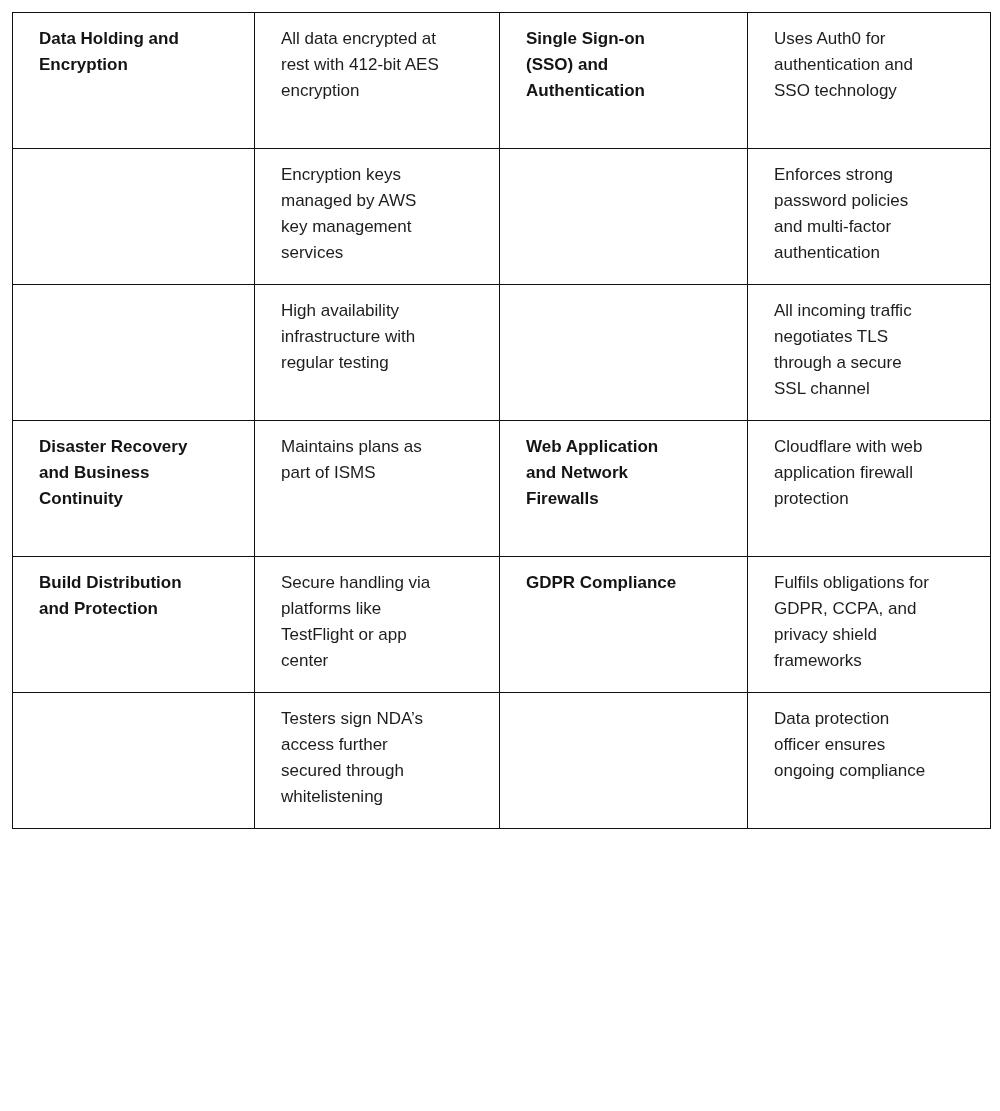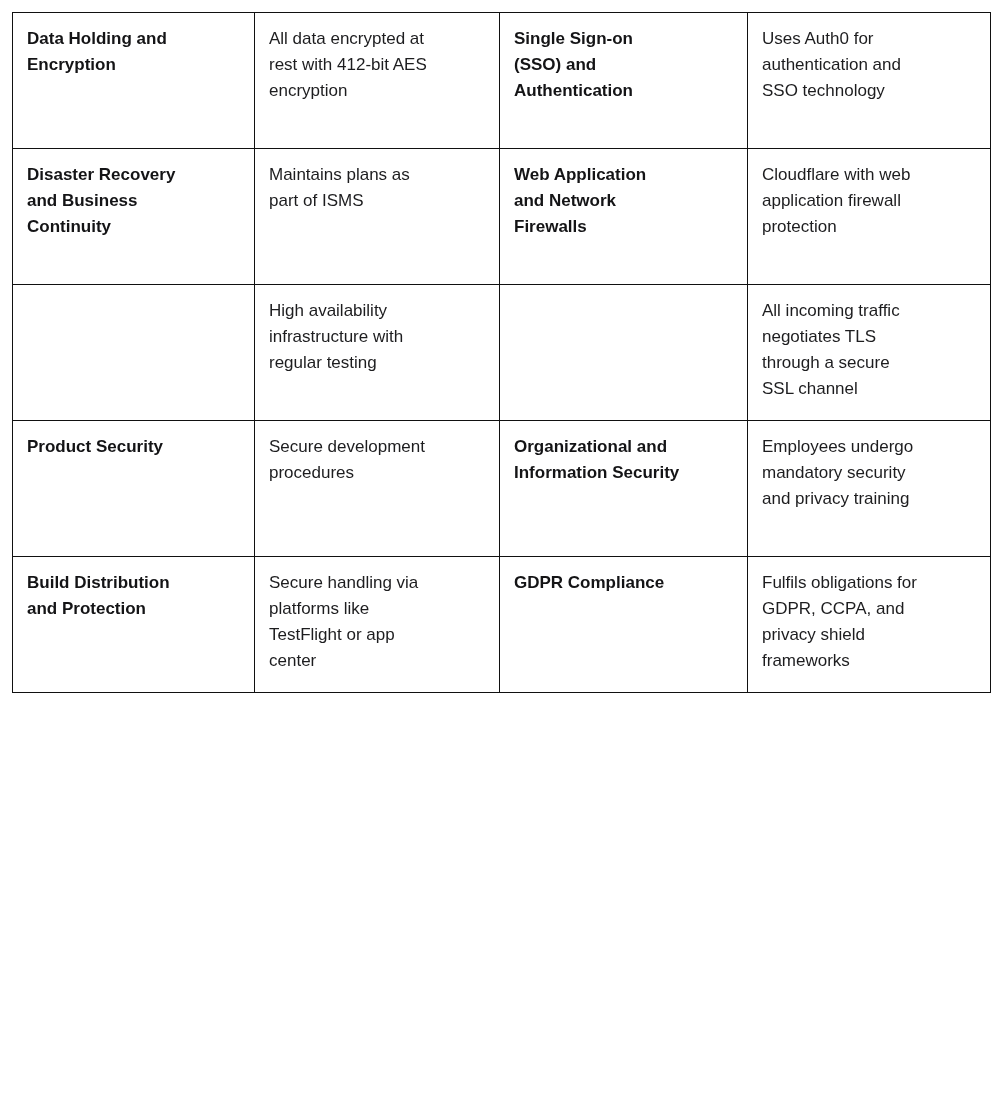--- a/index.html
+++ b/index.html
@@ -23,21 +23,21 @@
     top: 12px;
     width: 978px;
     border-collapse: collapse;
     table-layout: fixed;
     background: #ffffff;
   }
   table.sec-table td {
     border: 1.7px solid #111111;
     vertical-align: top;
     height: 136px;
-    padding: 13px 16px 10px 14px;
+    padding: 13px 16px 10px 26px;
     font-size: 17px;
     line-height: 26px;
     color: #1d1d1f;
     white-space: pre-line;
     overflow: hidden;
     box-sizing: border-box;
   }
   table.sec-table td.cat {
     font-weight: 700;
     color: #141416;
@@ -62,61 +62,74 @@
 rest with 412-bit AES
 encryption</td>
           <td class="cat">Single Sign-on
 (SSO) and
 Authentication</td>
           <td class="det">Uses Auth0 for
 authentication and
 SSO technology</td>
         </tr>
         <tr>
-          <td class="cat">Disaster Recovery
-and Business
-Continuity</td>
-          <td class="det">Maintains plans as
-part of ISMS</td>
-          <td class="cat">Web Application
-and Network
-Firewalls</td>
-          <td class="det">Cloudflare with web
-application firewall
-protection</td>
+          <td class="cat"></td>
+          <td class="det">Encryption keys
+managed by AWS
+key management
+services</td>
+          <td class="cat"></td>
+          <td class="det">Enforces strong
+password policies
+and multi-factor
+authentication</td>
         </tr>
         <tr>
           <td class="cat"></td>
           <td class="det">High availability
 infrastructure with
 regular testing</td>
           <td class="cat"></td>
           <td class="det">All incoming traffic
 negotiates TLS
 through a secure
 SSL channel</td>
         </tr>
         <tr>
-          <td class="cat">Product Security</td>
-          <td class="det">Secure development
-procedures</td>
-          <td class="cat">Organizational and
-Information Security</td>
-          <td class="det">Employees undergo
-mandatory security
-and privacy training</td>
+          <td class="cat">Disaster Recovery
+and Business
+Continuity</td>
+          <td class="det">Maintains plans as
+part of ISMS</td>
+          <td class="cat">Web Application
+and Network
+Firewalls</td>
+          <td class="det">Cloudflare with web
+application firewall
+protection</td>
         </tr>
         <tr>
           <td class="cat">Build Distribution
 and Protection</td>
           <td class="det">Secure handling via
 platforms like
 TestFlight or app
 center</td>
           <td class="cat">GDPR Compliance</td>
           <td class="det">Fulfils obligations for
 GDPR, CCPA, and
 privacy shield
 frameworks</td>
         </tr>
+        <tr>
+          <td class="cat"></td>
+          <td class="det">Testers sign NDA’s
+access further
+secured through
+whitelistening</td>
+          <td class="cat"></td>
+          <td class="det">Data protection
+officer ensures
+ongoing compliance</td>
+        </tr>
       </tbody>
   </table>
 </div>
 
 </body></html>

